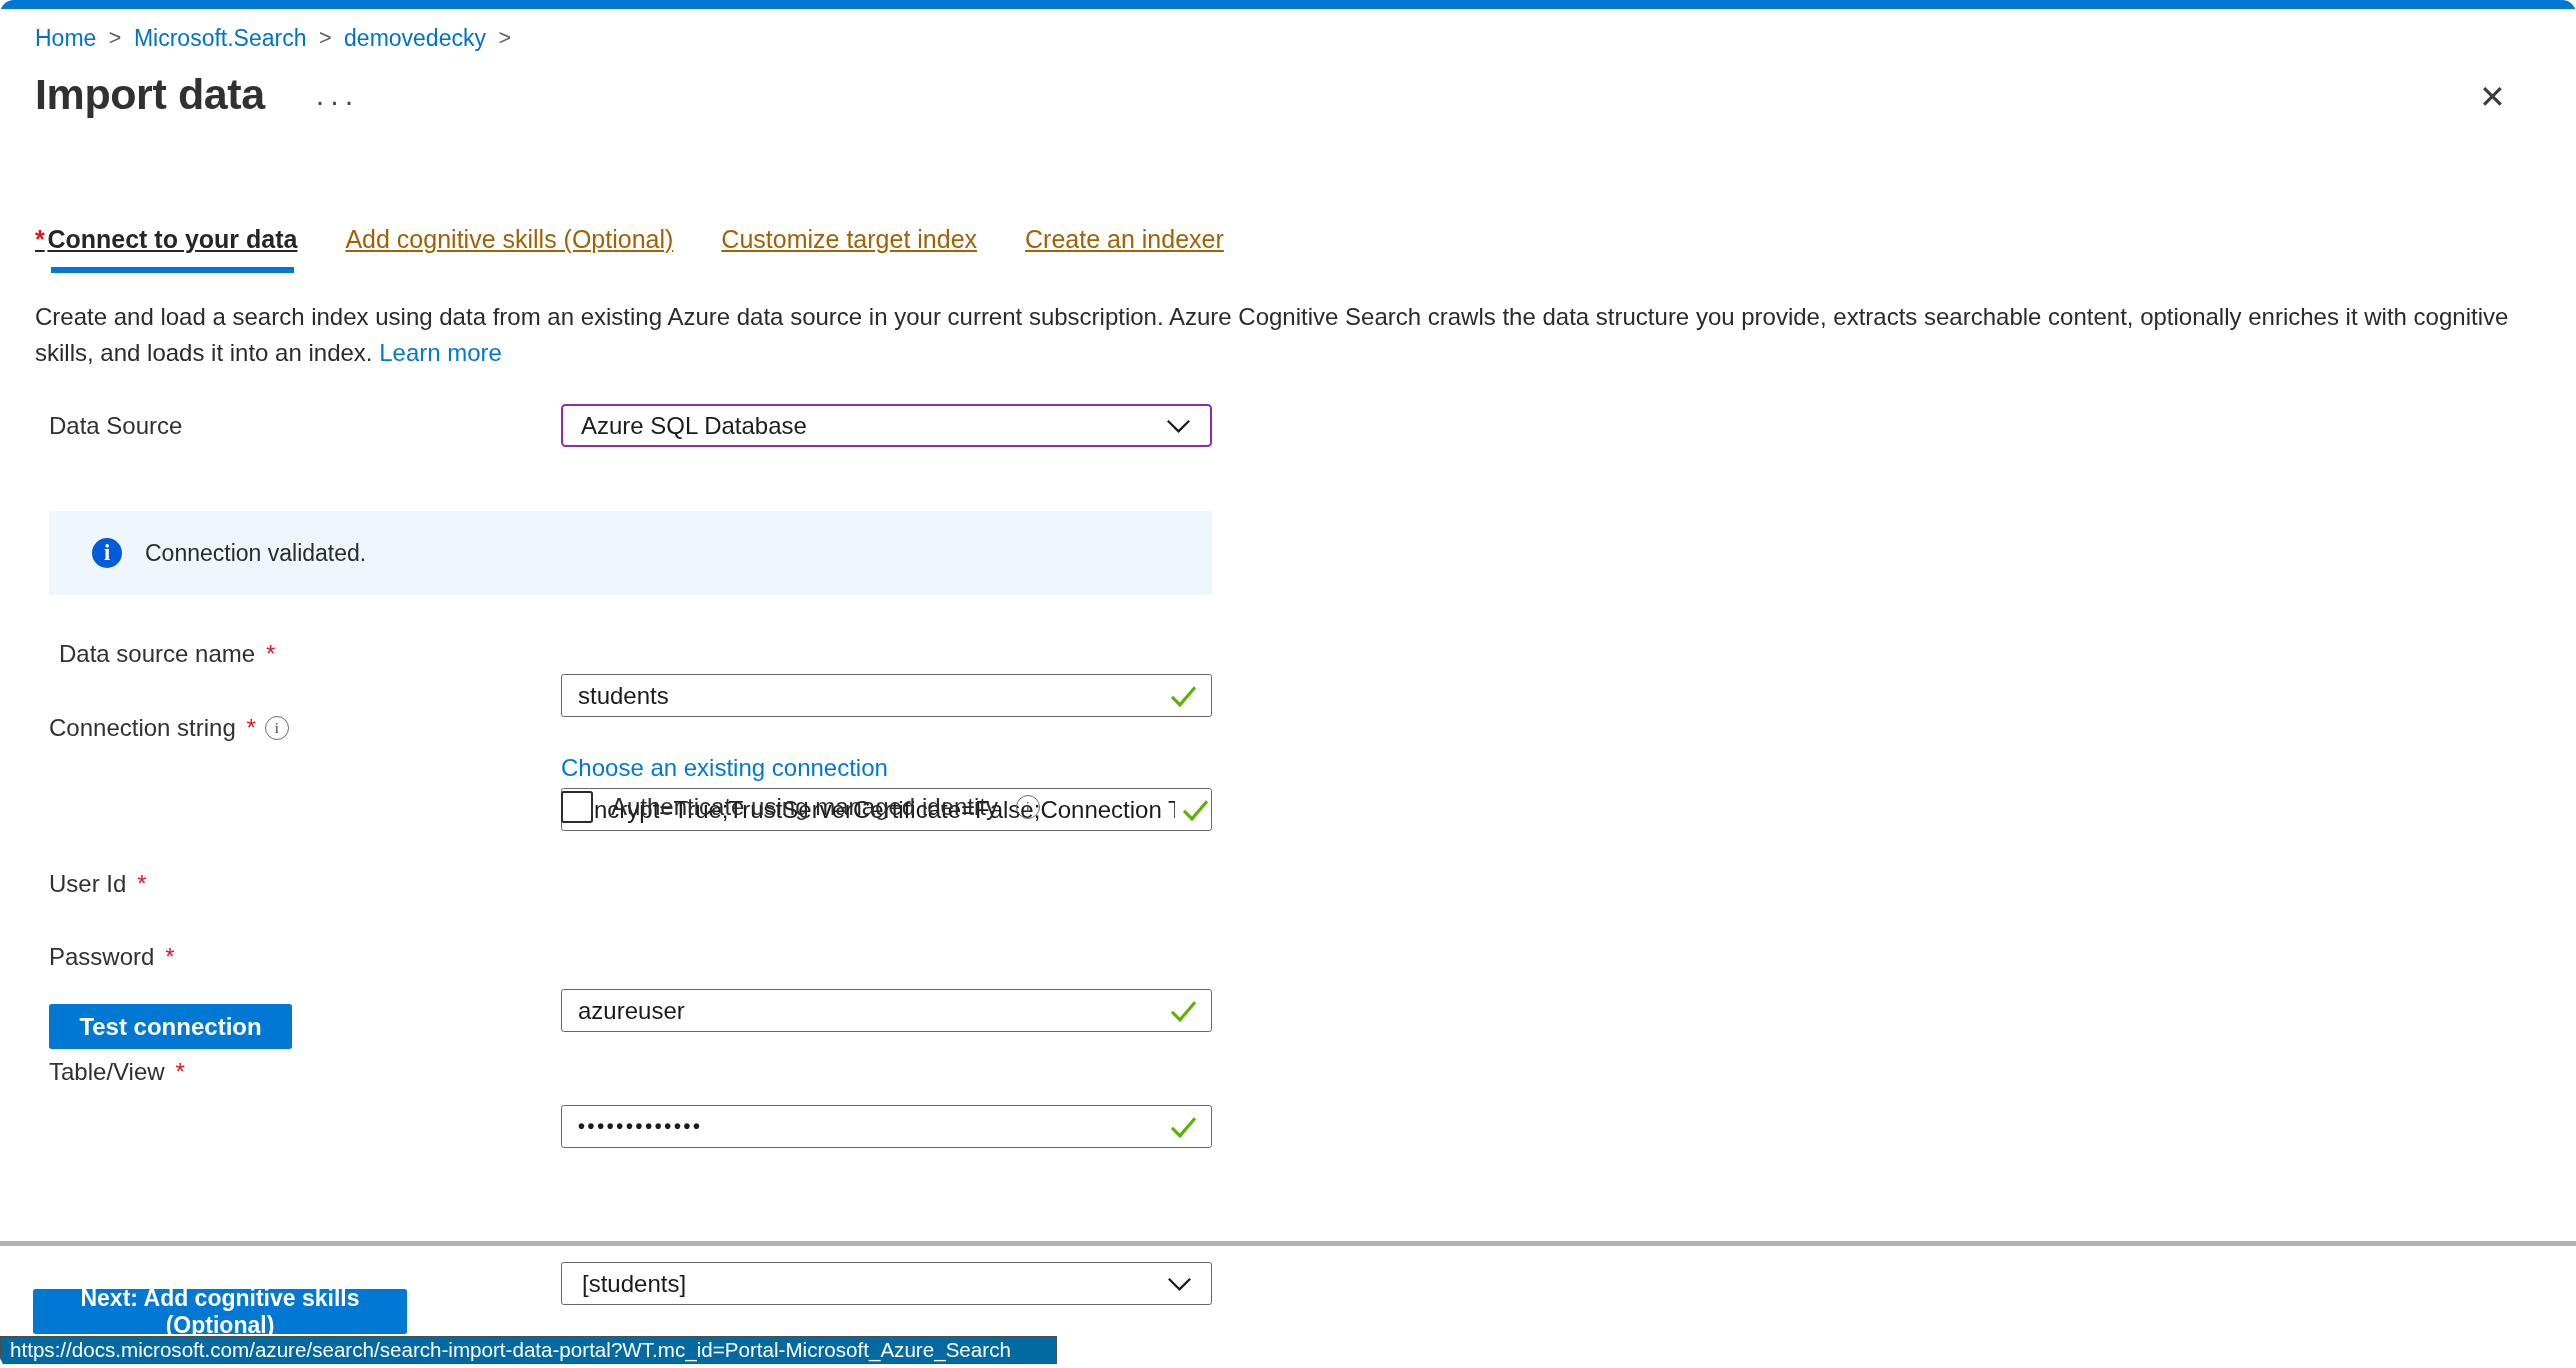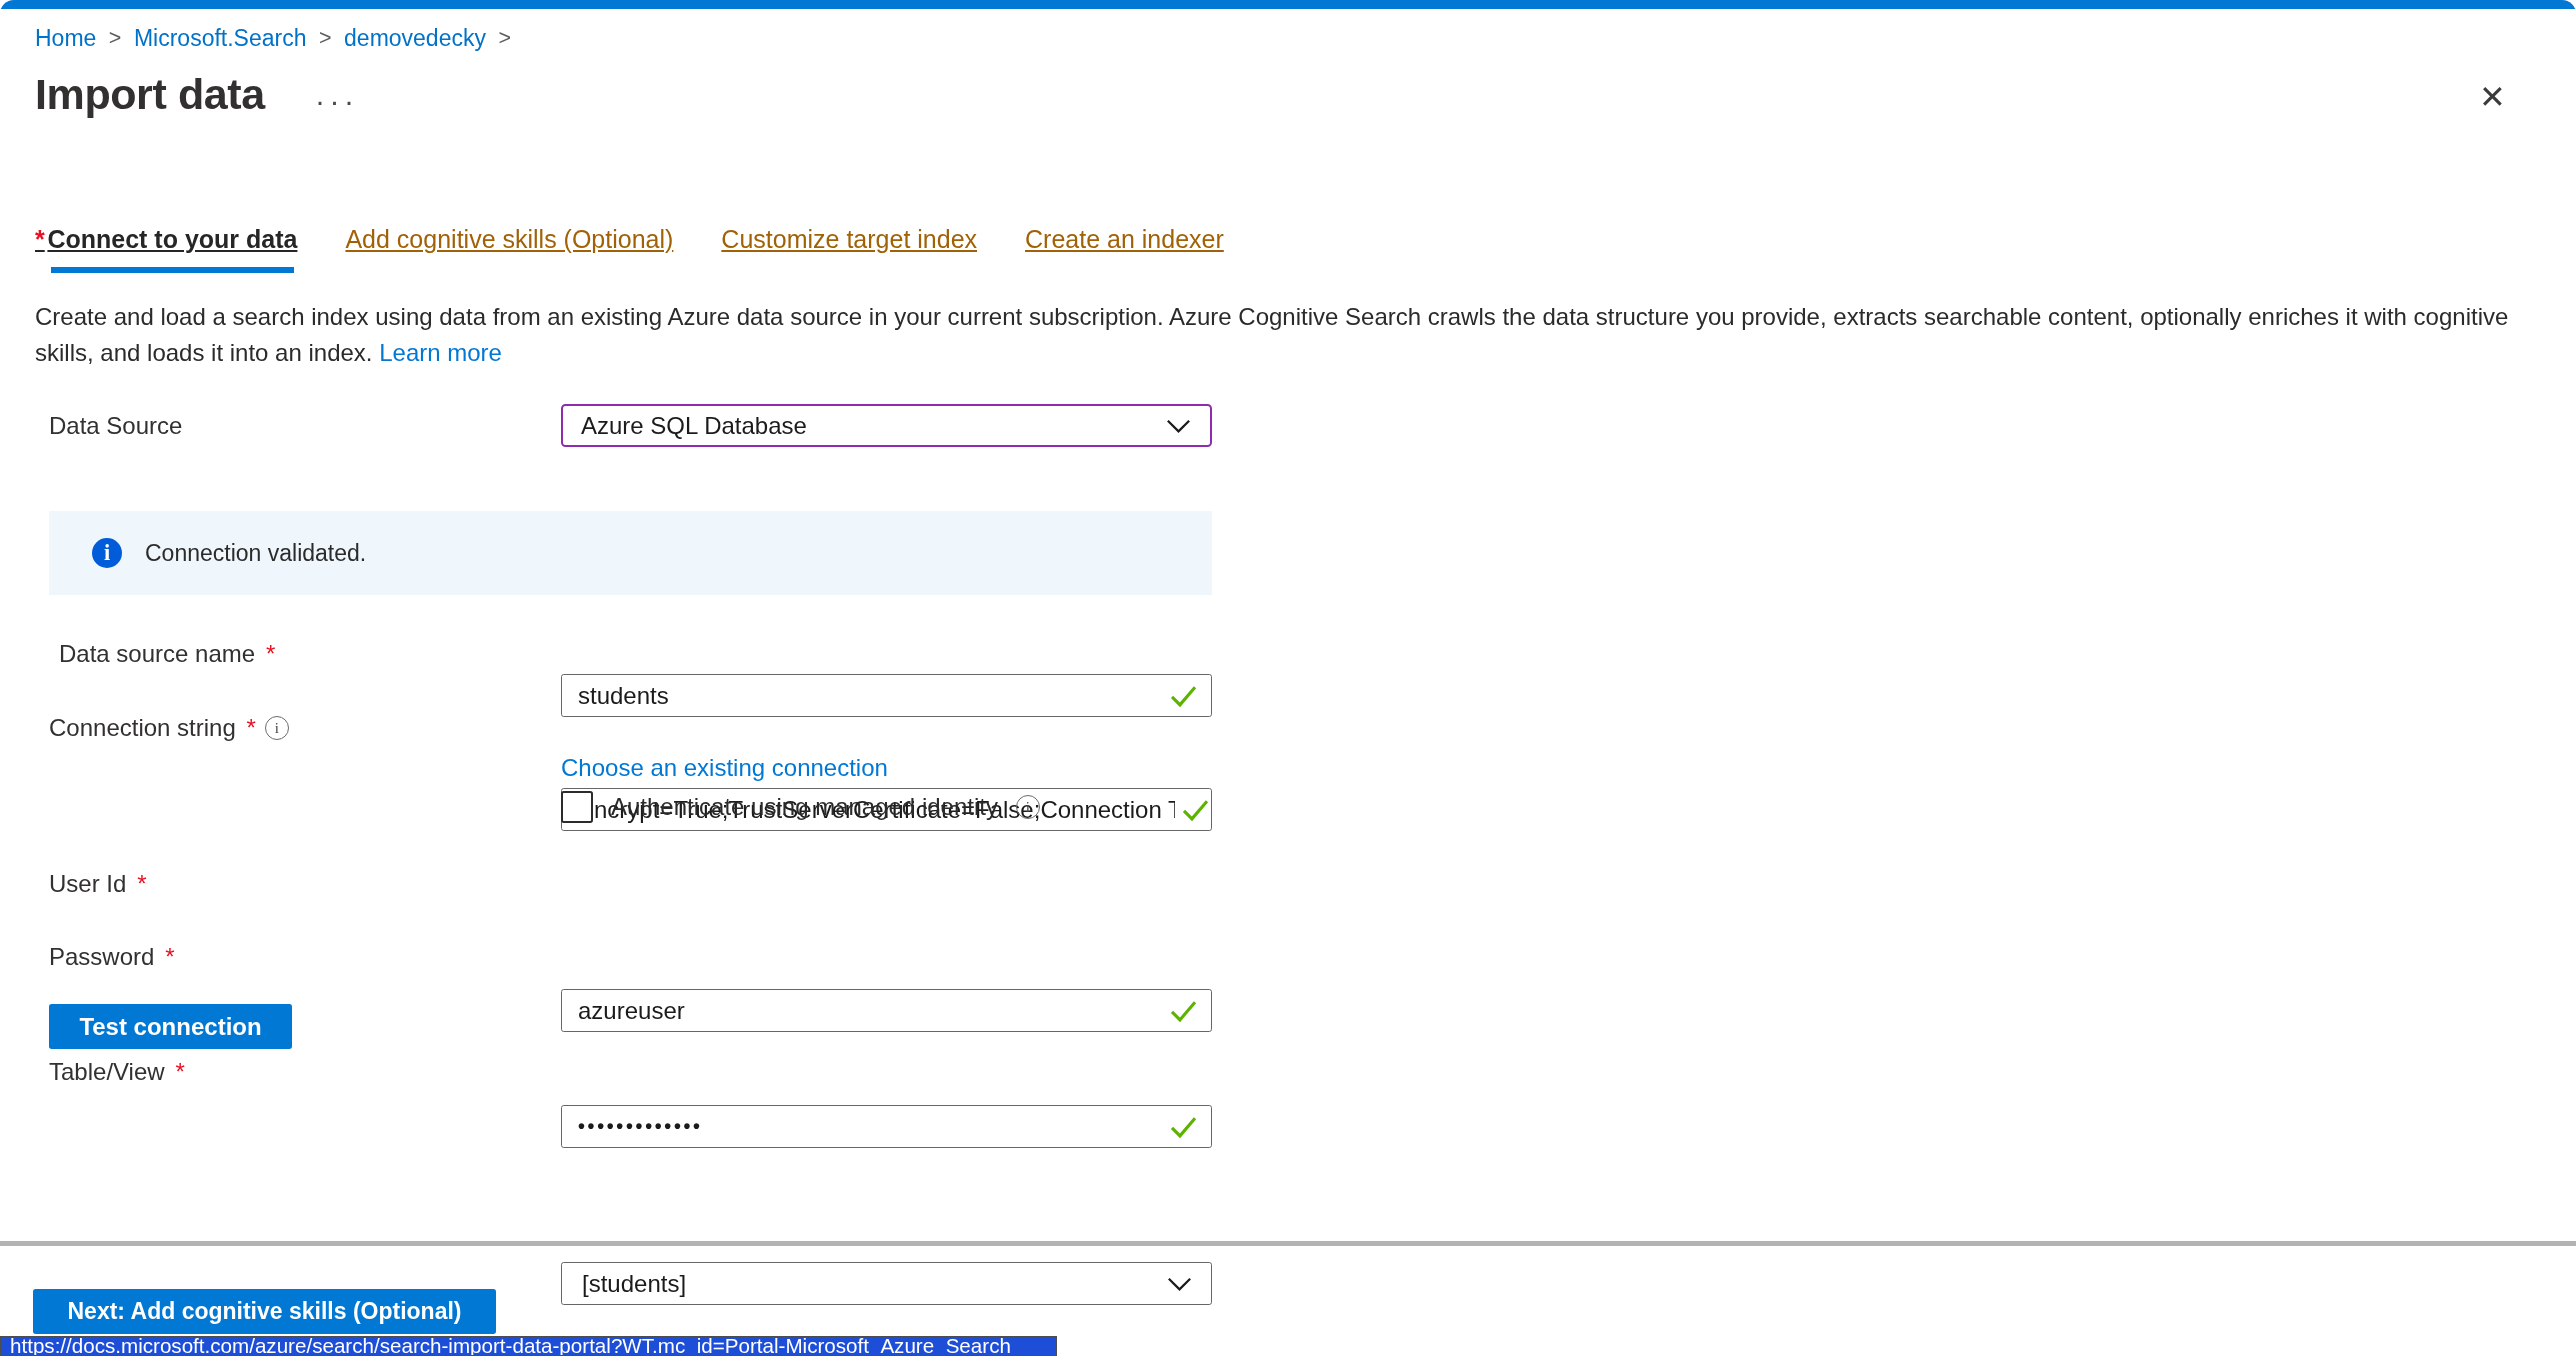--- a/index.html
+++ b/index.html
@@ -54,25 +54,25 @@
   .info-outline { width: 24px; height: 24px; border-radius: 50%; border: 1.8px solid #6b6b6b; color: #444; font-family: "Liberation Serif", serif; font-size: 15px; display: inline-flex; align-items: center; justify-content: center; cursor: pointer; flex: none; }
 
   .link { position: absolute; left: 561px; font-size: 24px; color: #0078d4; cursor: pointer; text-decoration: none; }
 
   .check-row { position: absolute; left: 561px; top: 791px; display: flex; align-items: center; gap: 18px; }
   .checkbox { width: 32px; height: 32px; border: 2.7px solid #2b2b2b; border-radius: 2.7px; background: #fff; cursor: pointer; flex: none; }
   .check-row .cb-label { font-size: 24px; color: #2b2b2b; }
 
   .btn { position: absolute; background: #0078d4; color: #ffffff; font-size: 24px; font-weight: 700; border: none; border-radius: 2.7px; display: flex; align-items: center; justify-content: center; cursor: pointer; font-family: "Liberation Sans", sans-serif; }
   .btn-test { left: 49px; top: 1004px; width: 243px; height: 45px; }
-  .btn-next { left: 33px; top: 1289px; width: 463px; height: 45px; font-size: 23px; }
+  .btn-next { left: 33px; top: 1289px; width: 374px; height: 45px; font-size: 23px; }
 
   .divider { position: absolute; left: 0; top: 1241px; width: 2576px; height: 4.5px; background: #b3b3b3; }
 
-  .statusbar { position: absolute; left: 0; top: 1336px; width: 1057px; height: 20px; background: #1d4ed8; border: 0.9px solid #4d4d4d; color: #ffffff; font-size: 20.6px; display: flex; align-items: center; padding-left: 9px; white-space: nowrap; overflow: hidden; }
+  .statusbar { position: absolute; left: 0; top: 1336px; width: 1057px; height: 28px; background: #0369a1; border: 0.9px solid #4d4d4d; color: #ffffff; font-size: 20.6px; display: flex; align-items: center; padding-left: 9px; white-space: nowrap; overflow: hidden; }
 </style>
 </head>
 <body>
 
 <div id="app">
 
   <div class="topbar"></div>
 
   <nav class="breadcrumb">
     <a>Home</a>

